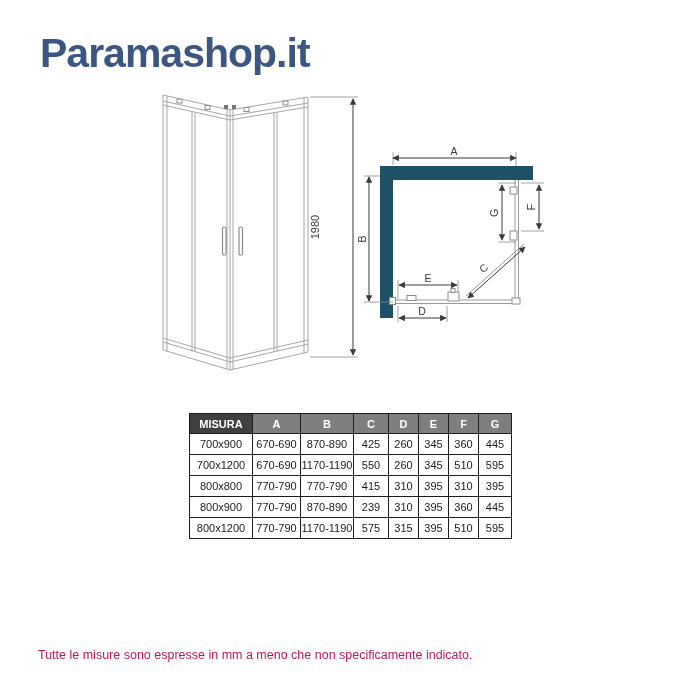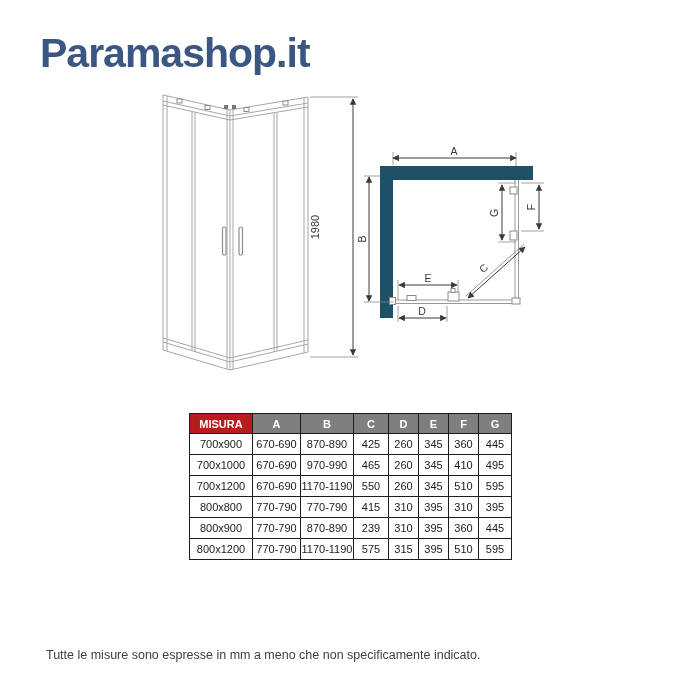--- a/index.html
+++ b/index.html
@@ -18,27 +18,27 @@
   table.spec-table {
     position:absolute; left:189px; top:413px;
     border-collapse:collapse; table-layout:fixed;
     font-size:11px;
   }
   .spec-table th, .spec-table td {
     border:1px solid #1c1c1c; text-align:center; vertical-align:middle; padding:0;
     font-family:"Liberation Sans", sans-serif;
   }
   .spec-table th { height:19px; color:#ffffff; font-weight:bold; font-size:11px; }
-  .spec-table th.misura { background:#b91c1c; }
+  .spec-table th.misura { background:#404040; }
   .spec-table th.letter { background:#7f7f7f; }
   .spec-table td { height:20px; color:#1a1a1a; background:#ffffff; }
 
   .footer {
-    position:absolute; left:46px; top:646px;
-    font-size:12.5px; line-height:18px; color:#404040;
+    position:absolute; left:38px; top:646px;
+    font-size:12.5px; line-height:18px; color:#be185d;
   }
   svg text { font-family:"Liberation Sans", sans-serif; fill:#3a3a3a; }
 </style>
 </head>
 <body>
 
 <div class="canvas">
 
   <div class="logo">Paramashop.it</div>
 
@@ -194,30 +194,20 @@
           <td>700x900</td>
           <td>670-690</td>
           <td>870-890</td>
           <td>425</td>
           <td>260</td>
           <td>345</td>
           <td>360</td>
           <td>445</td>
         </tr>
         <tr>
-          <td>700x1000</td>
-          <td>670-690</td>
-          <td>970-990</td>
-          <td>465</td>
-          <td>260</td>
-          <td>345</td>
-          <td>410</td>
-          <td>495</td>
-        </tr>
-        <tr>
           <td>700x1200</td>
           <td>670-690</td>
           <td>1170-1190</td>
           <td>550</td>
           <td>260</td>
           <td>345</td>
           <td>510</td>
           <td>595</td>
         </tr>
         <tr>

